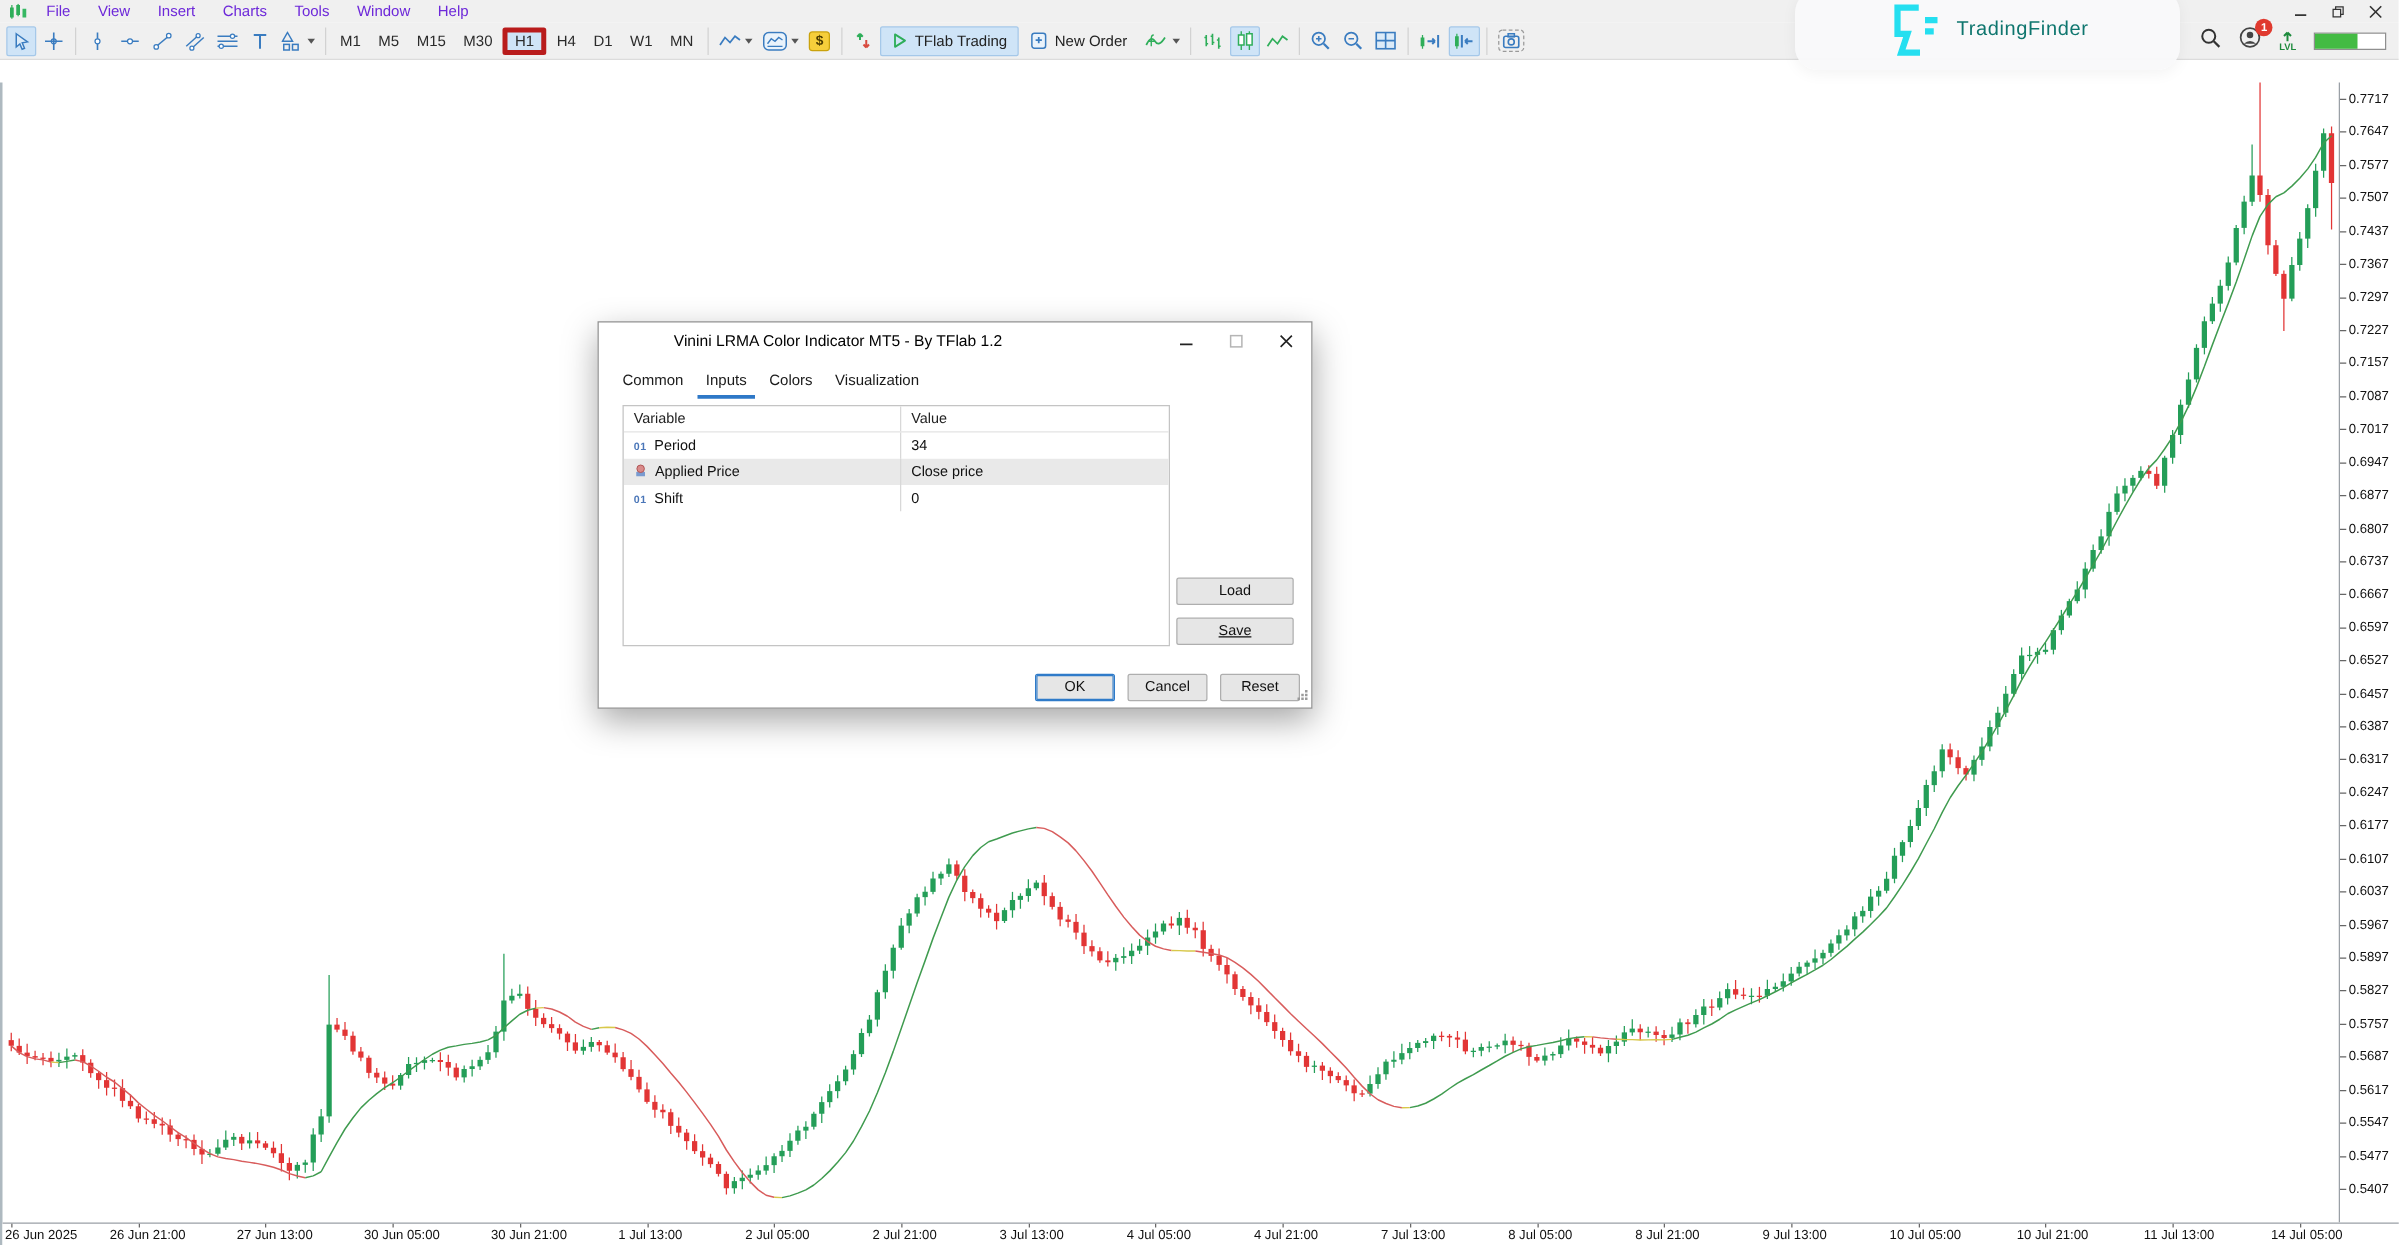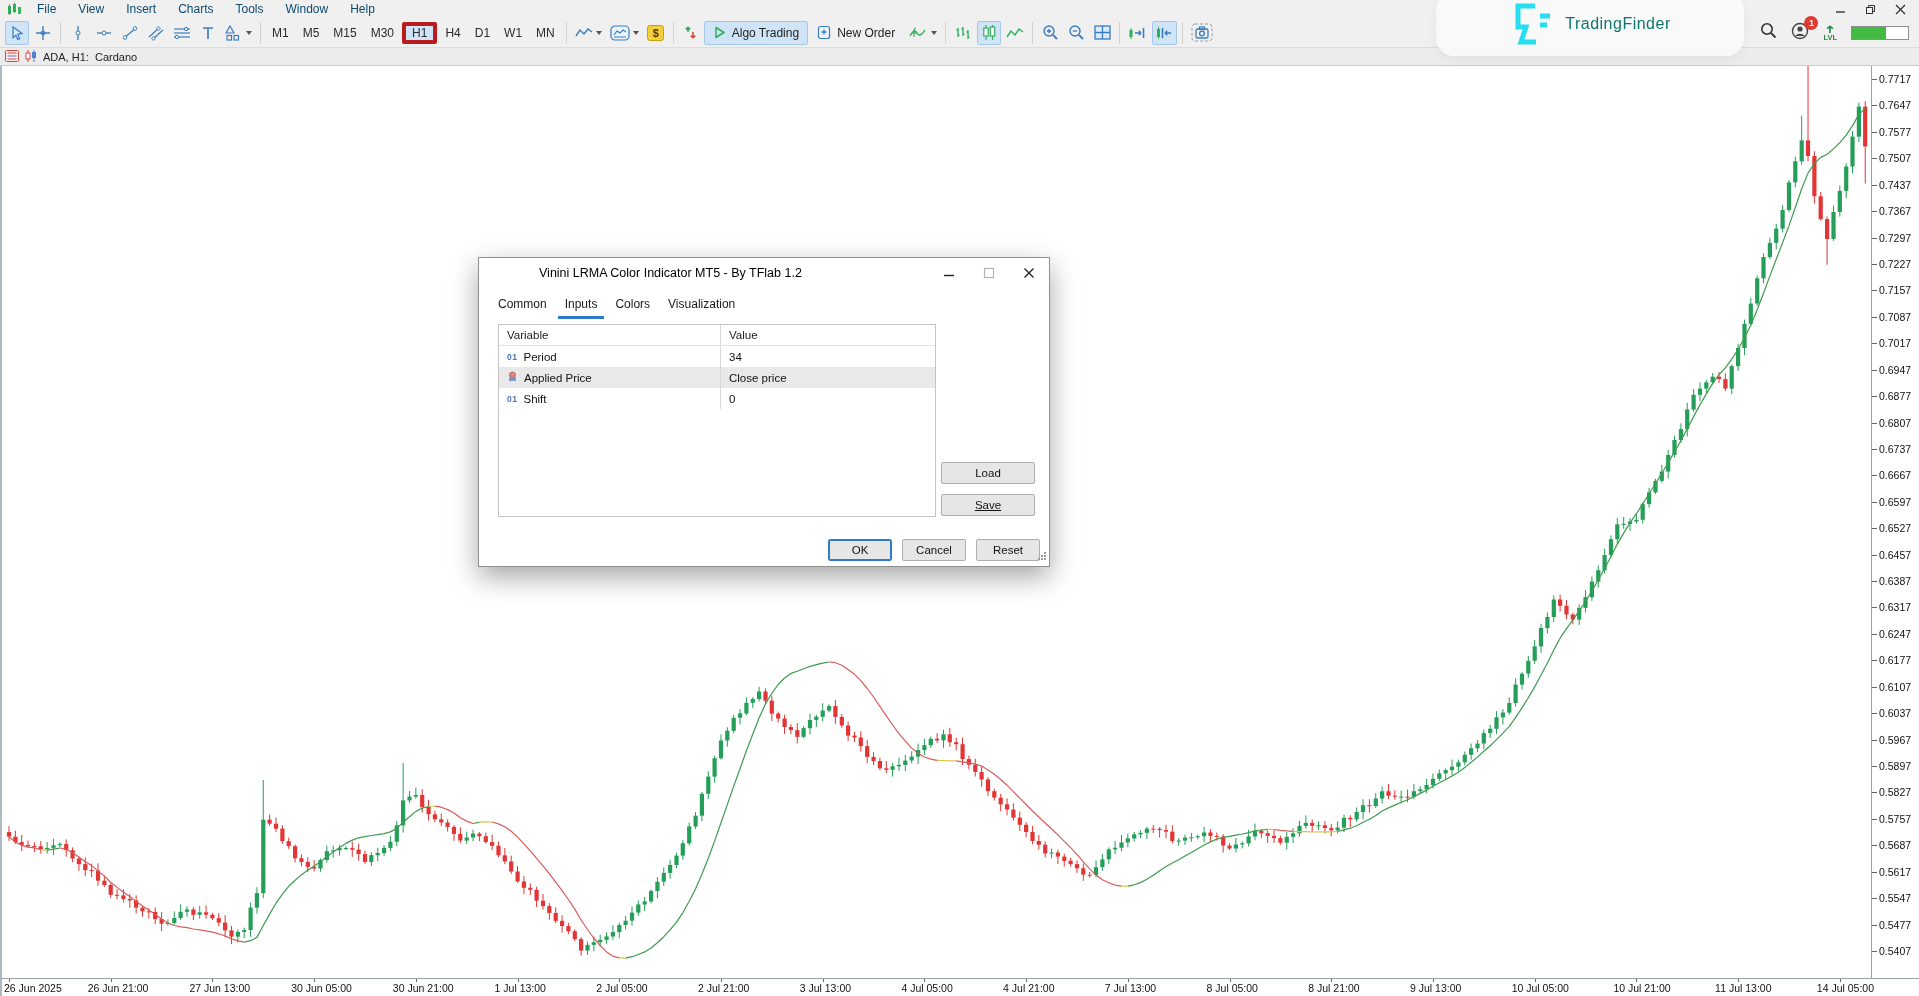--- a/index.html
+++ b/index.html
@@ -2,21 +2,21 @@
 <html><head>
 <meta charset="utf-8">
 <style>
   * { margin:0; padding:0; box-sizing:border-box; }
   html,body { width:1919px; height:996px; overflow:hidden; background:#fff;
     font-family:"Liberation Sans","DejaVu Sans",sans-serif; }
   .app { position:relative; width:1919px; height:996px; background:#fff; }
 
   
   .menubar { height:18px; background:#f0f0f0; display:flex; align-items:center;
-    font-size:12px; color:#0c4a6e; padding-left:4px; position:relative; z-index:3;}
+    font-size:12px; color:#6d28d9; padding-left:4px; position:relative; z-index:3;}
   .appicon { width:20px; height:14px; display:flex; align-items:center; justify-content:center; margin-right:2px;}
   .menu-item { padding:1px 11px; cursor:default; }
   .win-controls { margin-left:auto; display:flex; margin-right:4px; }
   .win-btn { width:30px; height:15px; display:flex; align-items:center; justify-content:center; }
 
   
   .toolbar { height:30px; background:#f0f0f0; display:flex; align-items:center;
     padding-left:4px; border-bottom:1px solid #dcdcdc; position:relative; z-index:3; }
   .tbtn { height:24px; min-width:24px; display:flex; align-items:center; justify-content:center;
     border:1px solid transparent; border-radius:2px; margin:0 1px; padding:0 2px; }
@@ -229,21 +229,21 @@
     <span class="tbtn">
       <svg width="16" height="17" viewBox="0 0 16 17">
           <path d="M5 8 V3 M5 3 L2.8 5.4 M5 3 L7.2 5.4" stroke="#2fae5a" stroke-width="1.6" fill="none"></path>
           <path d="M10 8 V14 M10 14 L7.8 11.6 M10 14 L12.2 11.6" stroke="#d84a3e" stroke-width="1.6" fill="none"></path>
         </svg>
       </span>
     <span class="tool-label-btn sel">
       <svg width="13" height="13" viewBox="0 0 13 13">
           <path d="M3 1.5 L11 6.5 L3 11.5 Z" fill="none" stroke="#2fae5a" stroke-width="1.5" stroke-linejoin="round"></path>
         </svg>
-      <span>Algo Trading</span>
+      <span>TFlab Trading</span>
       </span>
     <span class="tool-label-btn">
       <svg width="14" height="15" viewBox="0 0 14 15">
           <rect x="1.5" y="1.5" width="11" height="12" rx="2" fill="#eaf3fb" stroke="#3a7cc0" stroke-width="1.2"></rect>
           <path d="M7 4.5 V9.5 M4.5 7 H9.5" stroke="#3a7cc0" stroke-width="1.4"></path>
         </svg>
       <span>New Order</span>
       </span>
     <span class="tbtn">
       <svg width="20" height="15" viewBox="0 0 20 15">
@@ -337,37 +337,20 @@
             <path d="M5 9 V2 M5 2 L2.2 4.8 M5 2 L7.8 4.8" stroke="#1d8a3c" stroke-width="1.6" fill="none"></path>
           </svg>
         <span>LVL</span>
         </span>
       <span class="connbar">
           <span class="fill" id="conn-fill" style="width: 60%;"></span>
         </span>
     </span>
   </div>
 
-  <div class="tabbar">
-    <span>
-      <svg width="14" height="12" viewBox="0 0 14 12">
-          <rect x="0.5" y="0.5" width="13" height="11" rx="1" fill="#fdecec" stroke="#cf4b40"></rect>
-          <line x1="2.5" y1="3" x2="11.5" y2="3" stroke="#cf4b40"></line>
-          <line x1="2.5" y1="6" x2="11.5" y2="6" stroke="#4b7fcf"></line>
-          <line x1="2.5" y1="9" x2="11.5" y2="9" stroke="#cf4b40"></line>
-        </svg></span>
-    <span>
-      <svg width="14" height="12" viewBox="0 0 14 12">
-          <line x1="4" y1="0" x2="4" y2="12" stroke="#cf4b40"></line>
-          <rect x="2" y="3" width="4" height="6" fill="#fff" stroke="#cf4b40"></rect>
-          <line x1="10" y1="0" x2="10" y2="12" stroke="#4b7fcf"></line>
-          <rect x="8" y="2" width="4" height="6" fill="#4b7fcf"></rect>
-        </svg></span>
-    <span class="lbl">ADA, H1:  Cardano</span>
-  </div>
 
   <div class="watermark">
     <svg width="46" height="46" viewBox="0 0 46 46">
       <path d="M26 5 H9 V26 H17 L12 41 H27" fill="none" stroke="#25dff0" stroke-width="5" stroke-linejoin="miter"></path>
       <path d="M31 15 H41 M31 24 H38" stroke="#25dff0" stroke-width="5"></path>
     </svg>
     <span class="wm-text">TradingFinder</span>
   </div>
 
   <div class="chart-area">

